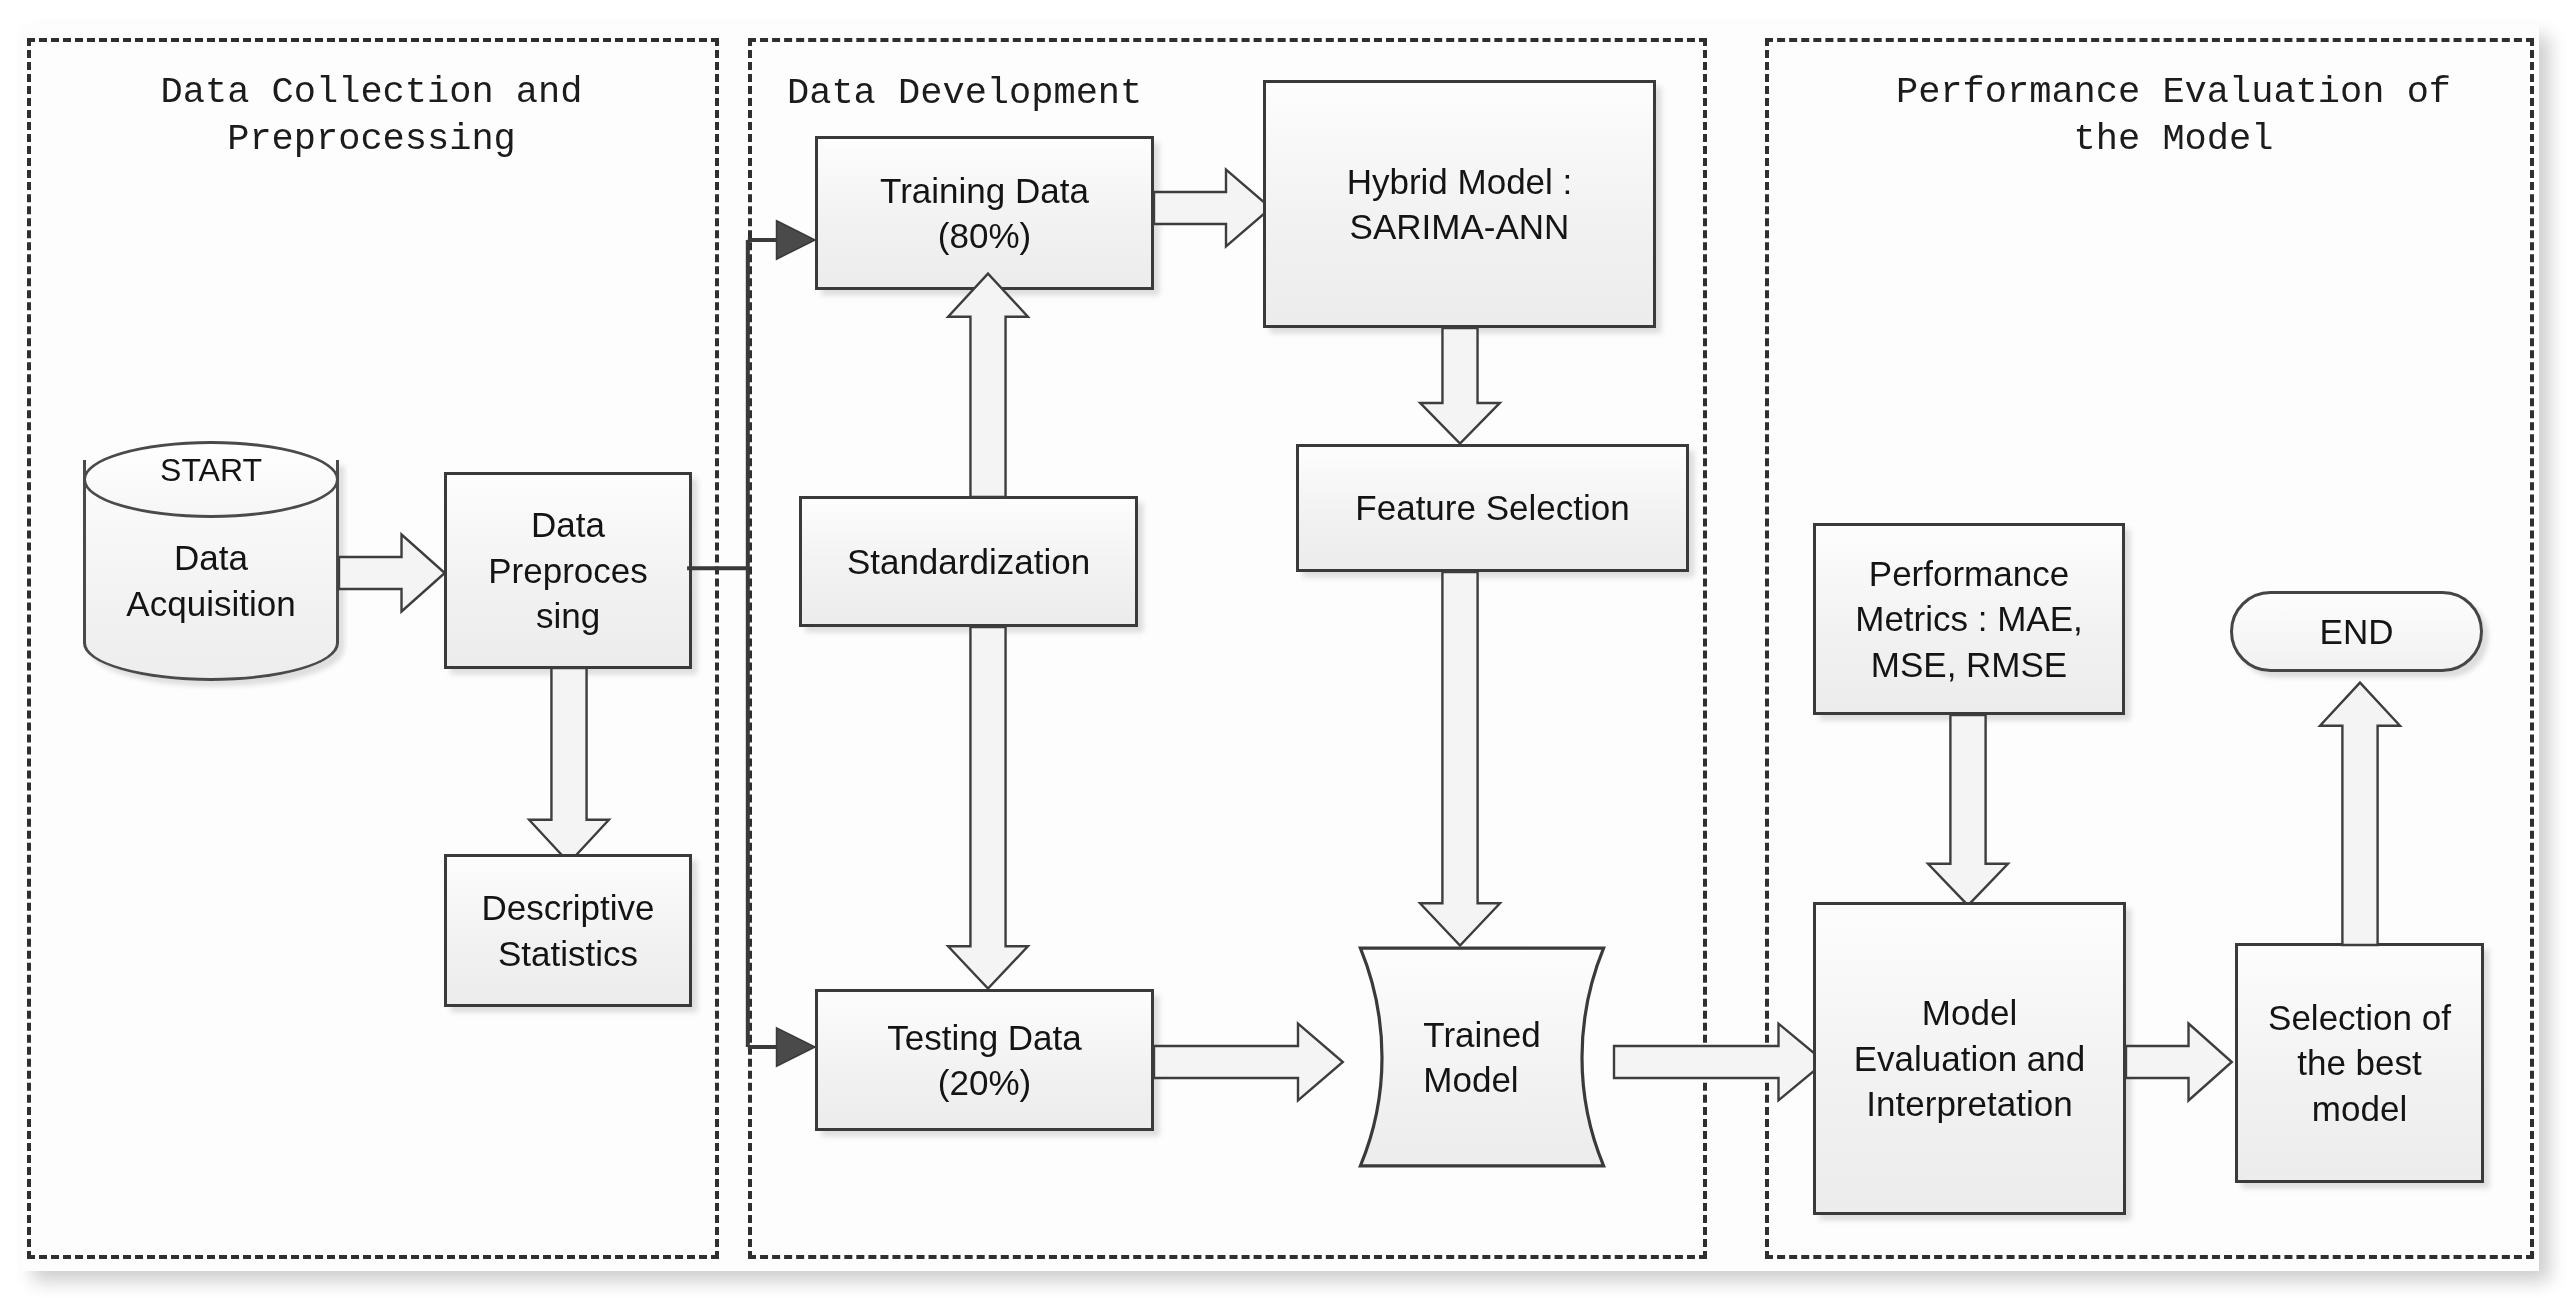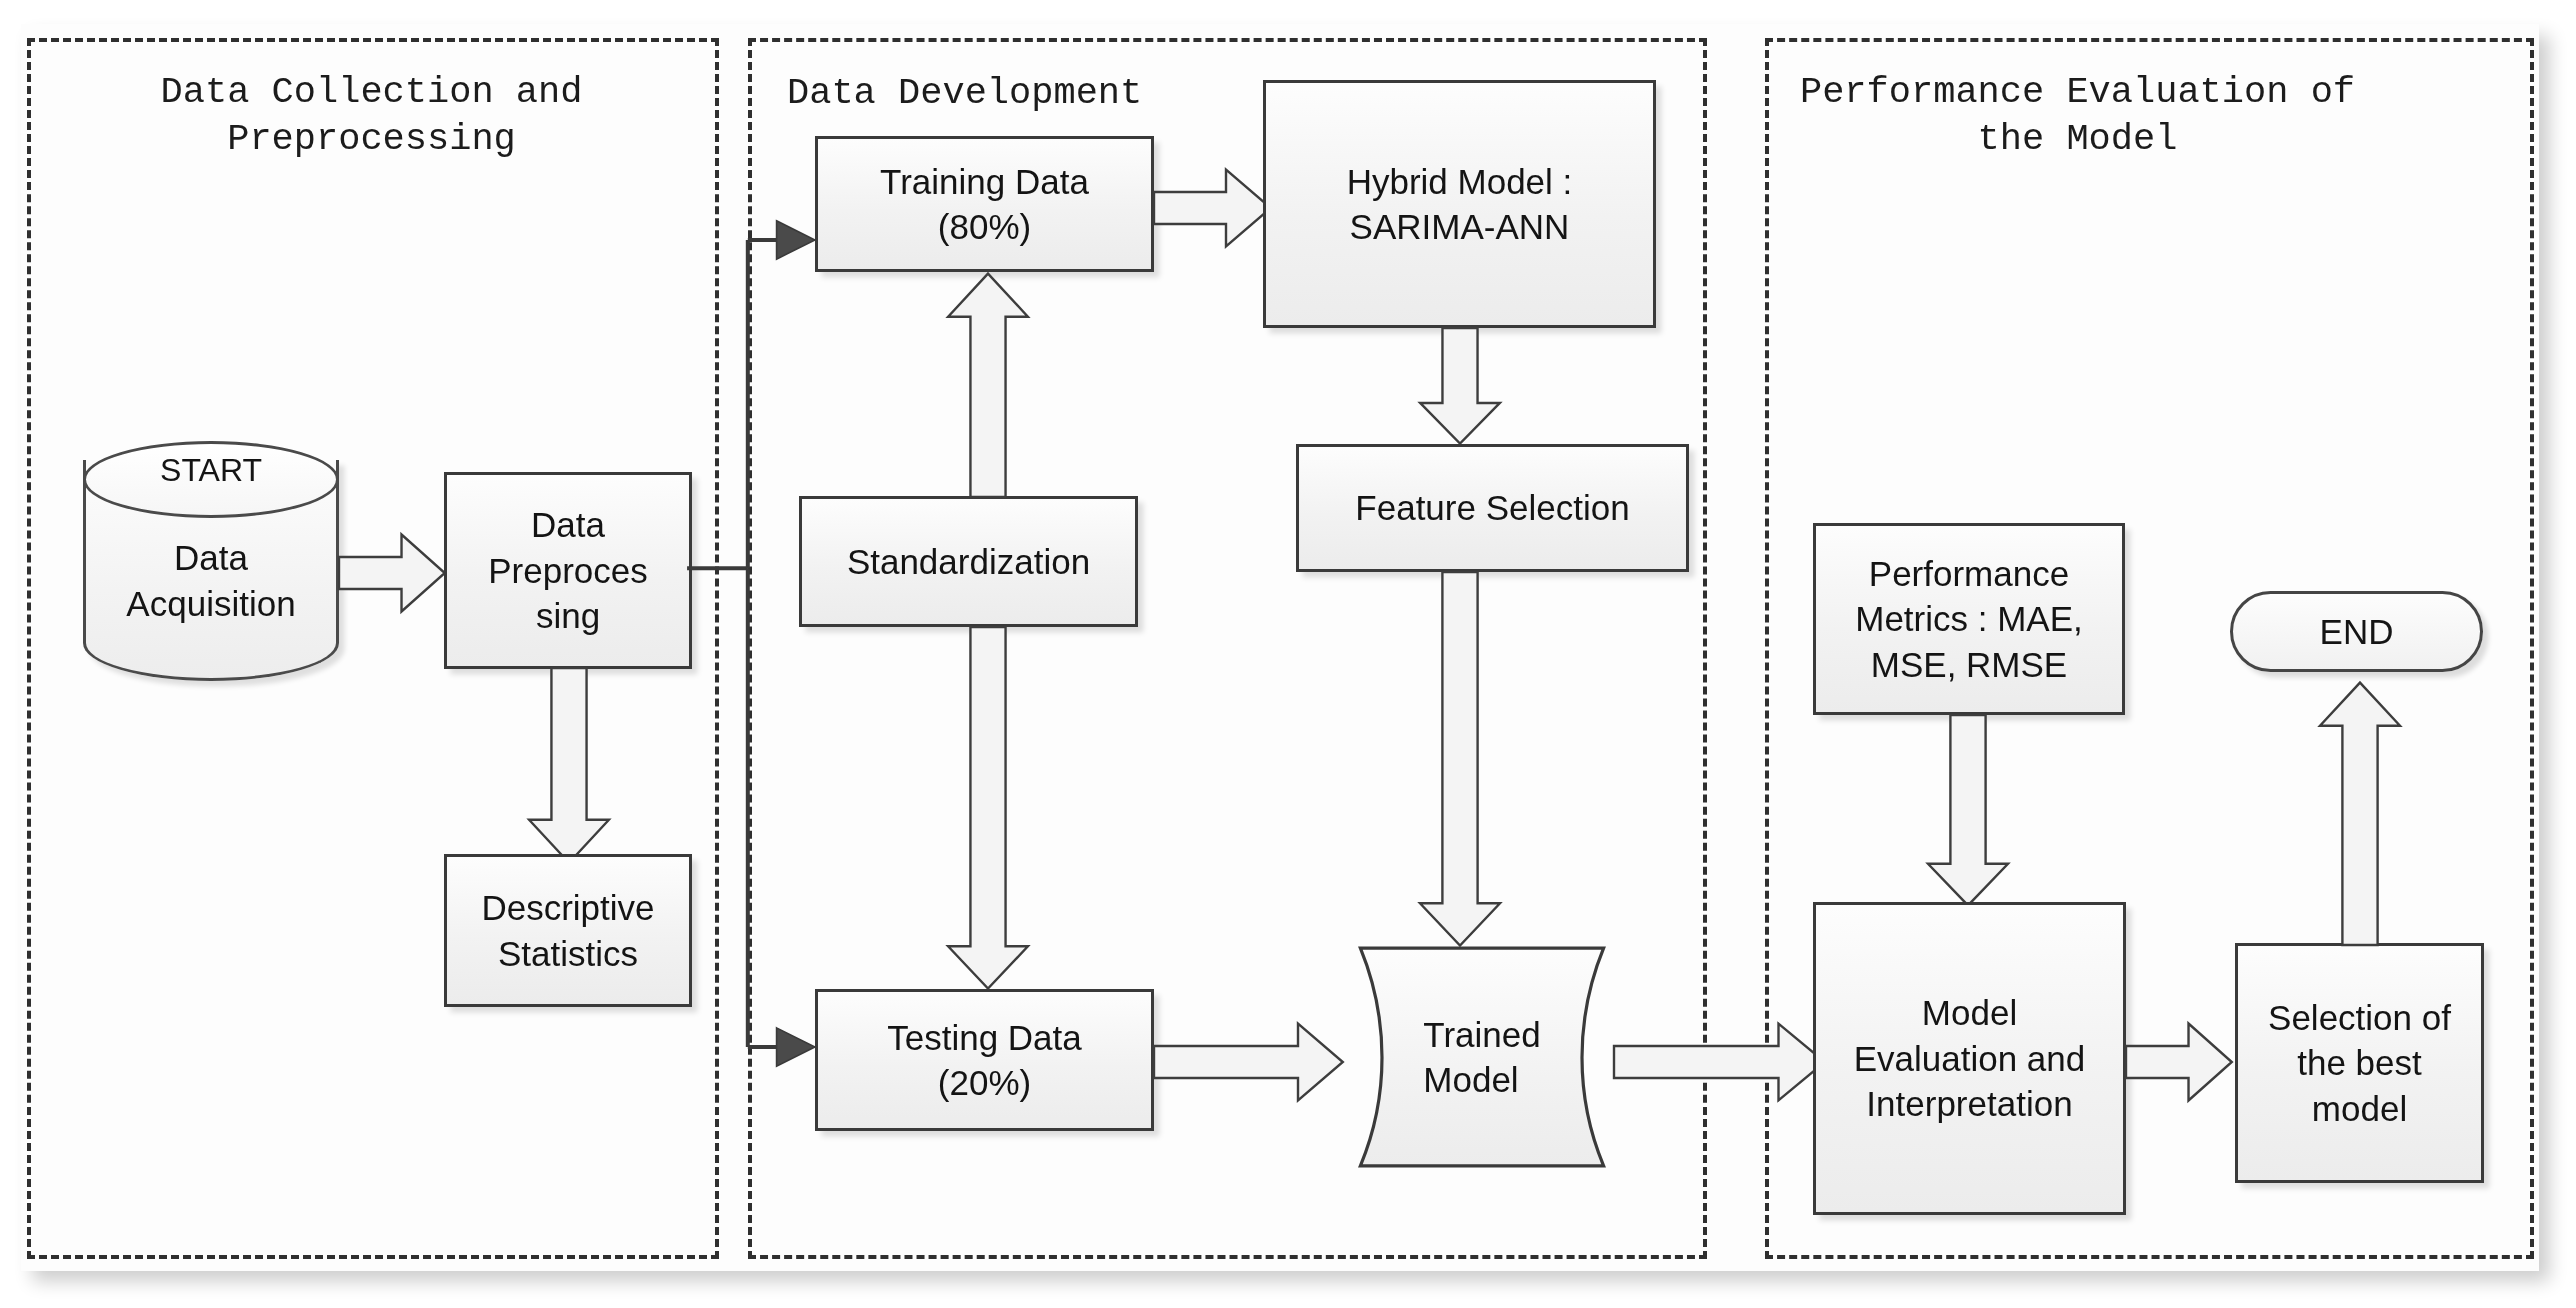--- a/index.html
+++ b/index.html
@@ -111,21 +111,21 @@
   <div class="outer-frame"></div>
 
   <div class="lane" style="left:27px;top:38px;width:692px;height:1221px;"></div>
   <div class="lane-title" style="left:48px;top:69px;width:647px;">Data Collection and
 Preprocessing</div>
 
   <div class="lane" style="left:748px;top:38px;width:959px;height:1221px;"></div>
   <div class="lane-title" style="left:787px;top:70px;width:416px;text-align:left;">Data Development</div>
 
   <div class="lane" style="left:1765px;top:38px;width:769px;height:1221px;"></div>
-  <div class="lane-title" style="left:1718px;top:69px;width:719px;text-align:center;">Performance Evaluation of
+  <div class="lane-title" style="left:1814px;top:69px;width:719px;text-align:center;">Performance Evaluation of
 the Model</div>
 
   <div class="cyl" style="left:83px;top:441px;width:256px;height:240px;">
     <div class="body"></div>
     <div class="top"></div>
     <div class="toplabel">START</div>
     <div class="bodylabel">Data
 Acquisition</div>
   </div>
 
@@ -157,21 +157,21 @@
       <path d="M76,491 L76,80" fill="none" stroke="#3a3a3a" stroke-width="5"></path>
 
       <path d="M76,80 L118,80" fill="none" stroke="#3a3a3a" stroke-width="5"></path>
       <polygon points="112,56 160,80 112,104" fill="#4a4a4a" stroke="#3a3a3a" stroke-width="2"></polygon>
 
       <path d="M76,1090 L118,1090" fill="none" stroke="#3a3a3a" stroke-width="5"></path>
       <polygon points="112,1066 160,1090 112,1114" fill="#4a4a4a" stroke="#3a3a3a" stroke-width="2"></polygon>
     </svg>
   </div>
 
-  <div class="node" style="left:815px;top:136px;width:339px;height:136px;">Training Data
+  <div class="node" style="left:815px;top:136px;width:339px;height:154px;">Training Data
 (80%)</div>
 
   <div class="arrow" style="left:1154px;top:163px;">
     <svg width="120" height="90" viewBox="0 0 150 112">
       <polygon points="0,36 90,36 90,8 146,56 90,104 90,76 0,76" fill="#f4f4f4" stroke="#3d3d3d" stroke-width="3"></polygon>
     </svg>
   </div>
 
   <div class="node" style="left:1263px;top:80px;width:393px;height:248px;">Hybrid Model :
 SARIMA-ANN</div>

